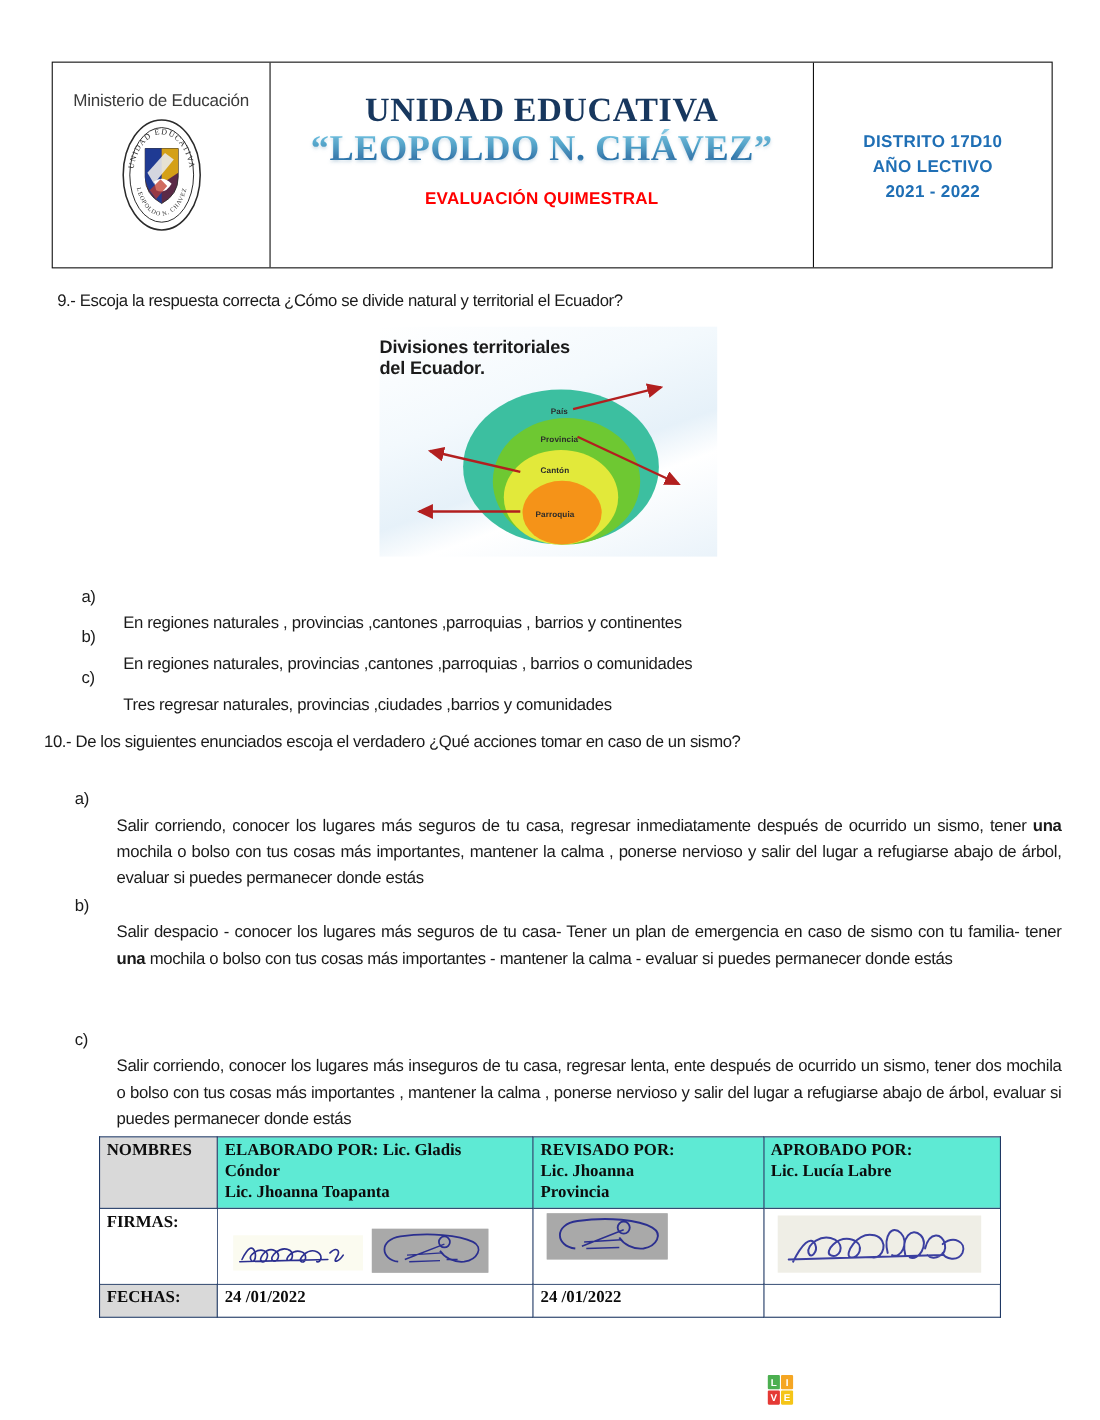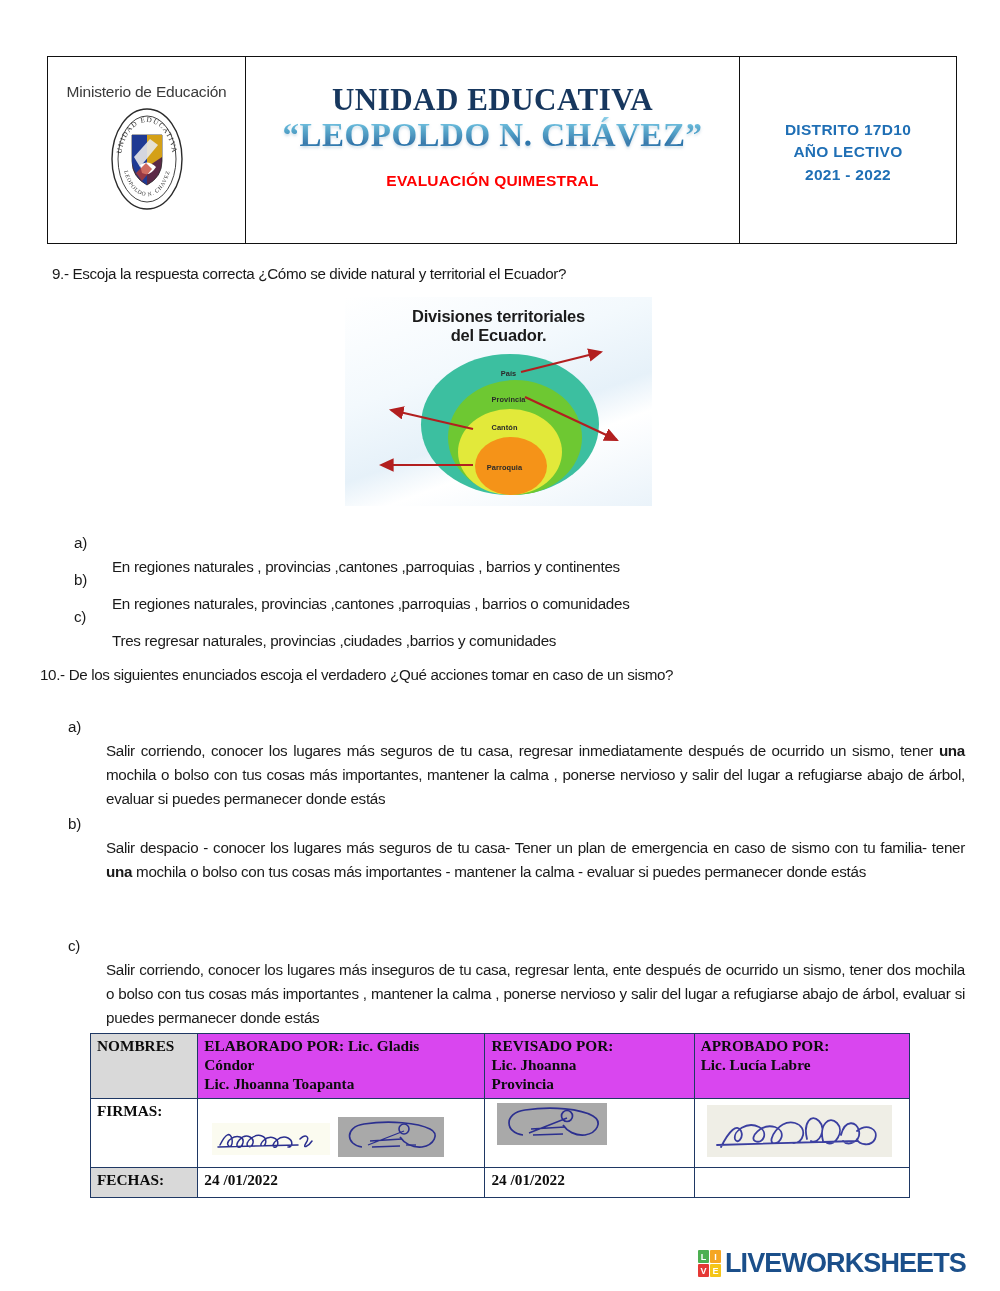--- a/index.html
+++ b/index.html
@@ -131,21 +131,21 @@
     left: 345px;
     top: 297px;
     width: 307px;
     height: 209px;
     background: linear-gradient(160deg,#ffffff 0%, #f3f9fd 35%, #e6f1f9 58%, #ffffff 70%, #eaf3fa 100%);
     overflow: hidden;
   }
   .diagram .dtitle {
     position: absolute;
     top: 10px; left: 0; right: 0;
-    text-align: center;
+    text-align: left;
     font-family: "Liberation Sans", sans-serif;
     font-weight: bold;
     font-size: 16.5px;
     color: #1b1b1b;
     line-height: 1.18;
     letter-spacing: -0.2px;
   }
   .ring {
     position: absolute;
     border-radius: 50%;
@@ -209,21 +209,21 @@
     line-height: 1.24;
   }
   .col-label {
     width: 96px;
     background: #d9d9d9;
     white-space: nowrap;
   }
   .col-a { width: 292px; }
   .col-b { width: 208px; }
   .col-c { width: 214px; }
-  .row-names td.filled { background: #d946ef; }
+  .row-names td.filled { background: #5eead4; }
   .row-sign td { height: 62px; background: #ffffff; position: relative; padding: 0; }
   .row-sign td.col-label { padding: 3px 6px; }
   .row-dates td { height: 22px; }
   .sig-stamp {
     position: absolute;
     background: #a9a9a9;
   }
   .sig-paper { position: absolute; }
 
   
@@ -436,14 +436,13 @@
 </tbody>
   </table>
 
 <div class="lw-logo">
   <div class="lw-grid">
     <div class="lw-cell" style="background:#4caf50;">L</div>
     <div class="lw-cell" style="background:#f5a623;">I</div>
     <div class="lw-cell" style="background:#e53935;">V</div>
     <div class="lw-cell" style="background:#f5c518;">E</div>
   </div>
-  <div class="lw-word">LIVEWORKSHEETS</div>
 </div>
 
 </body></html>

